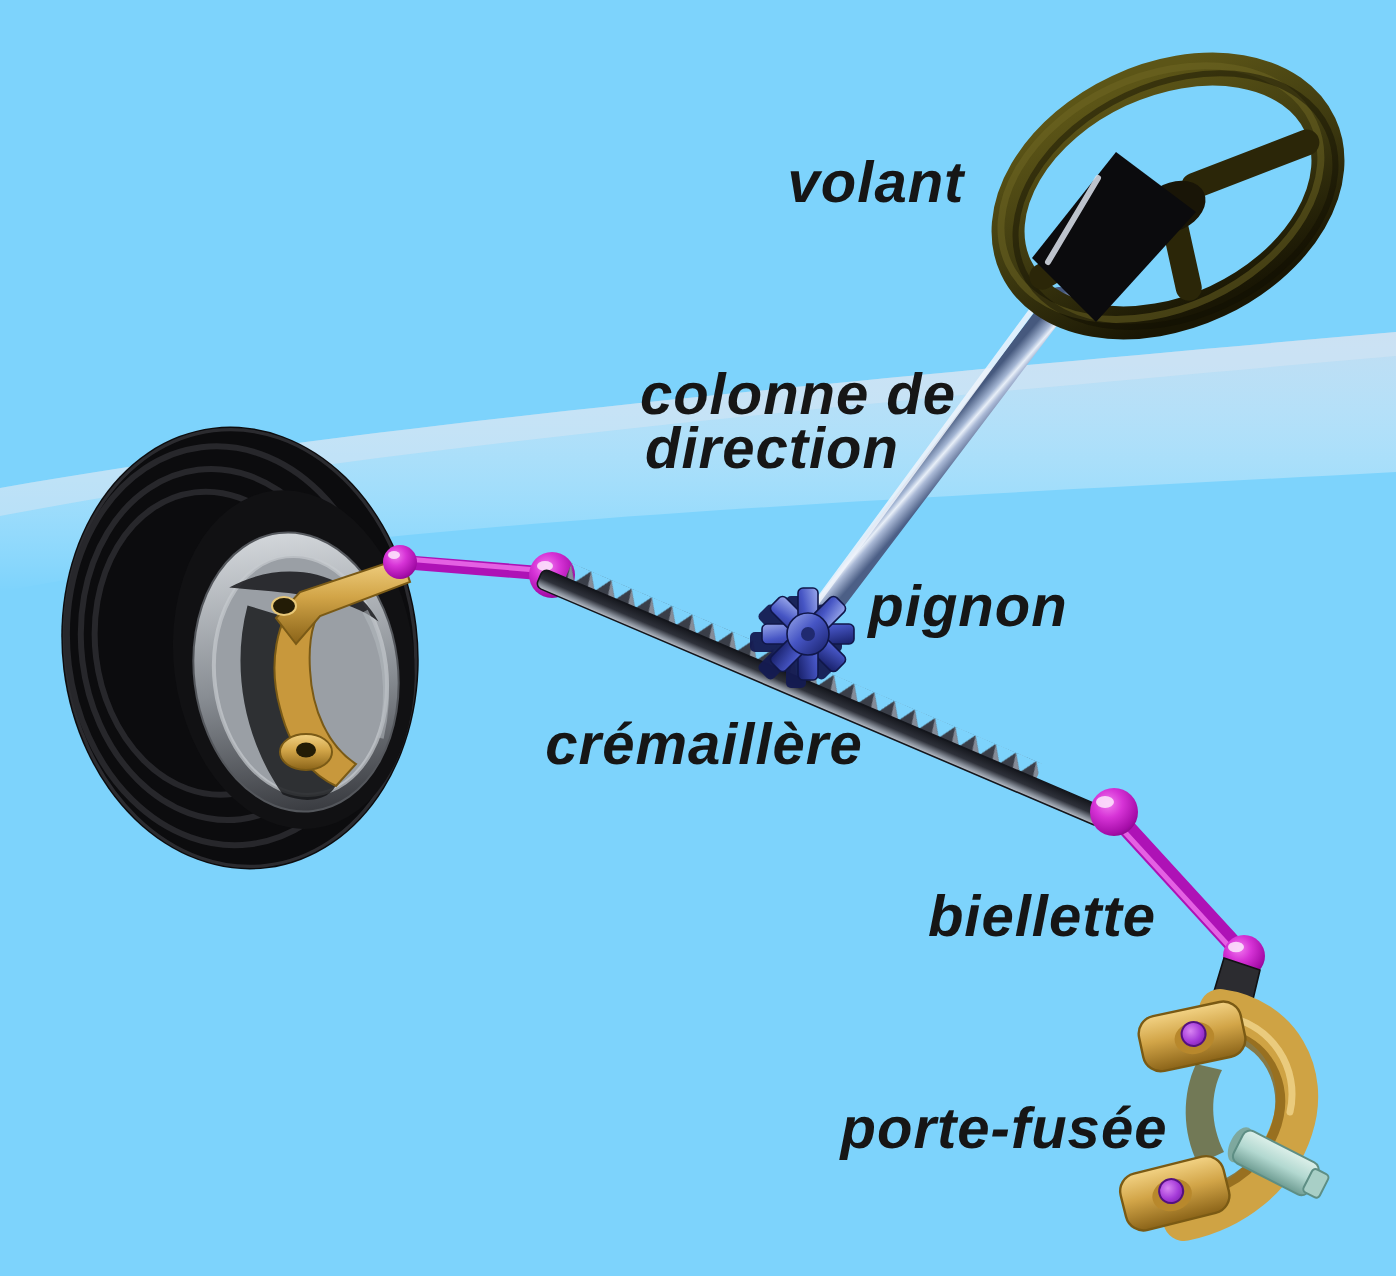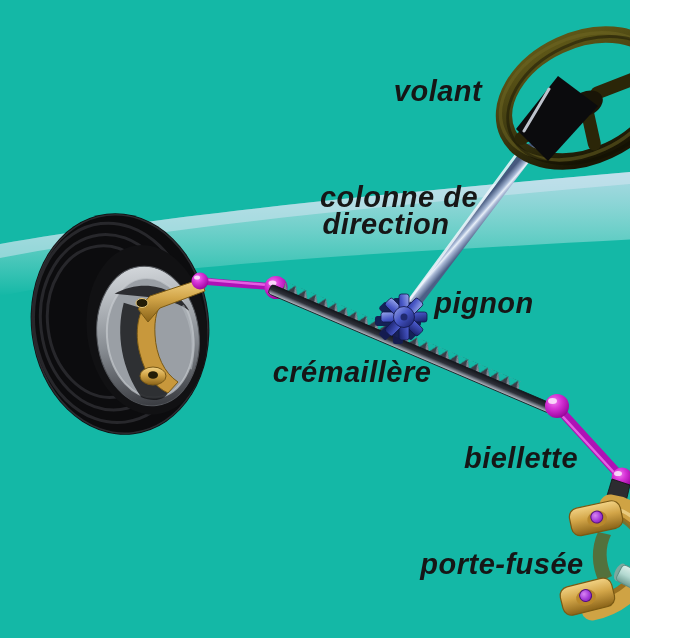--- a/index.html
+++ b/index.html
@@ -1,19 +1,19 @@
 <!DOCTYPE html>
 <html><head>
 <meta charset="utf-8">
 <style>
   html, body { margin: 0; padding: 0; background: #ffffff; }
   #canvas {
     position: relative;
-    width: 630px; height: 638px;
-    background: #14b8a6;
+    width: 698px; height: 638px;
+    background: #7dd3fc;
     overflow: hidden;
     font-family: "Liberation Sans", sans-serif;
   }
   svg { display: block; }
   .part-label {
     font-family: "Liberation Sans", "DejaVu Sans", sans-serif;
     font-weight: bold;
     font-style: italic;
     font-size: 29px;
     fill: #161616;

